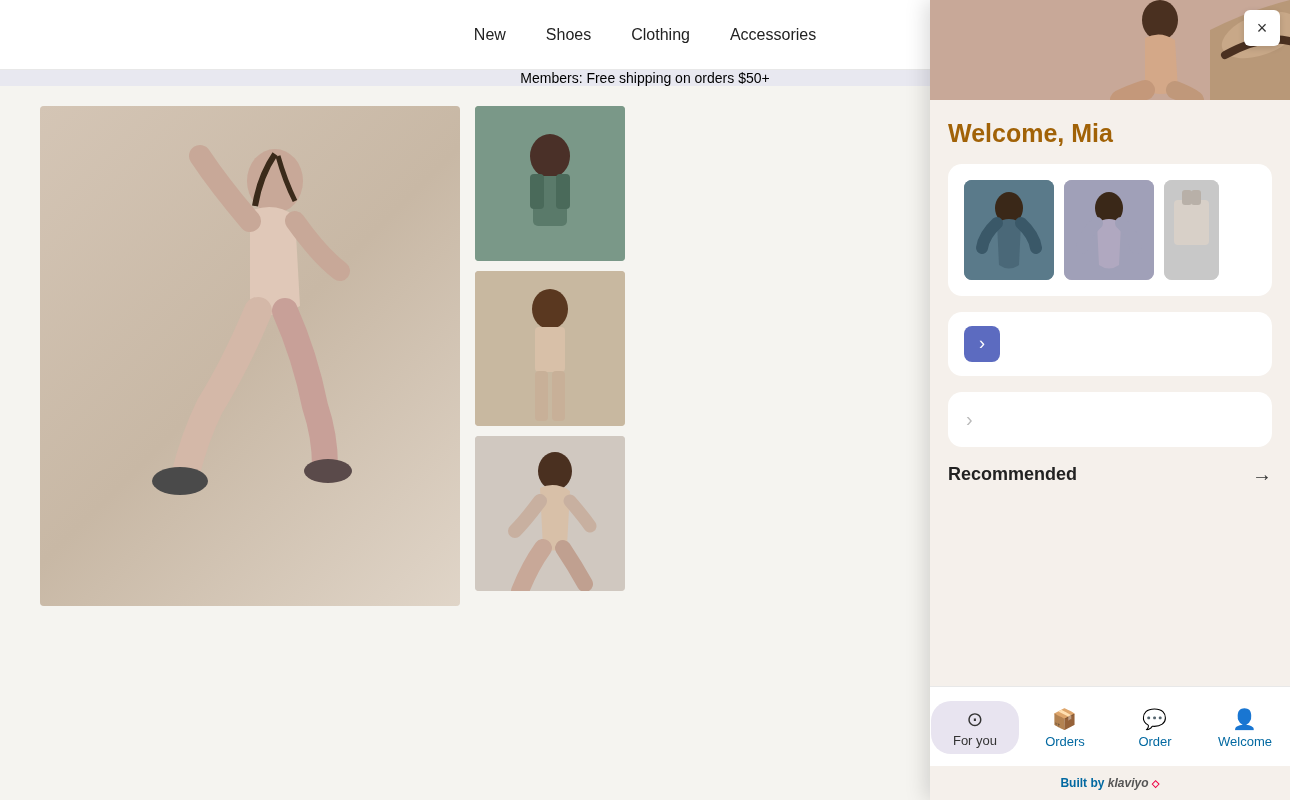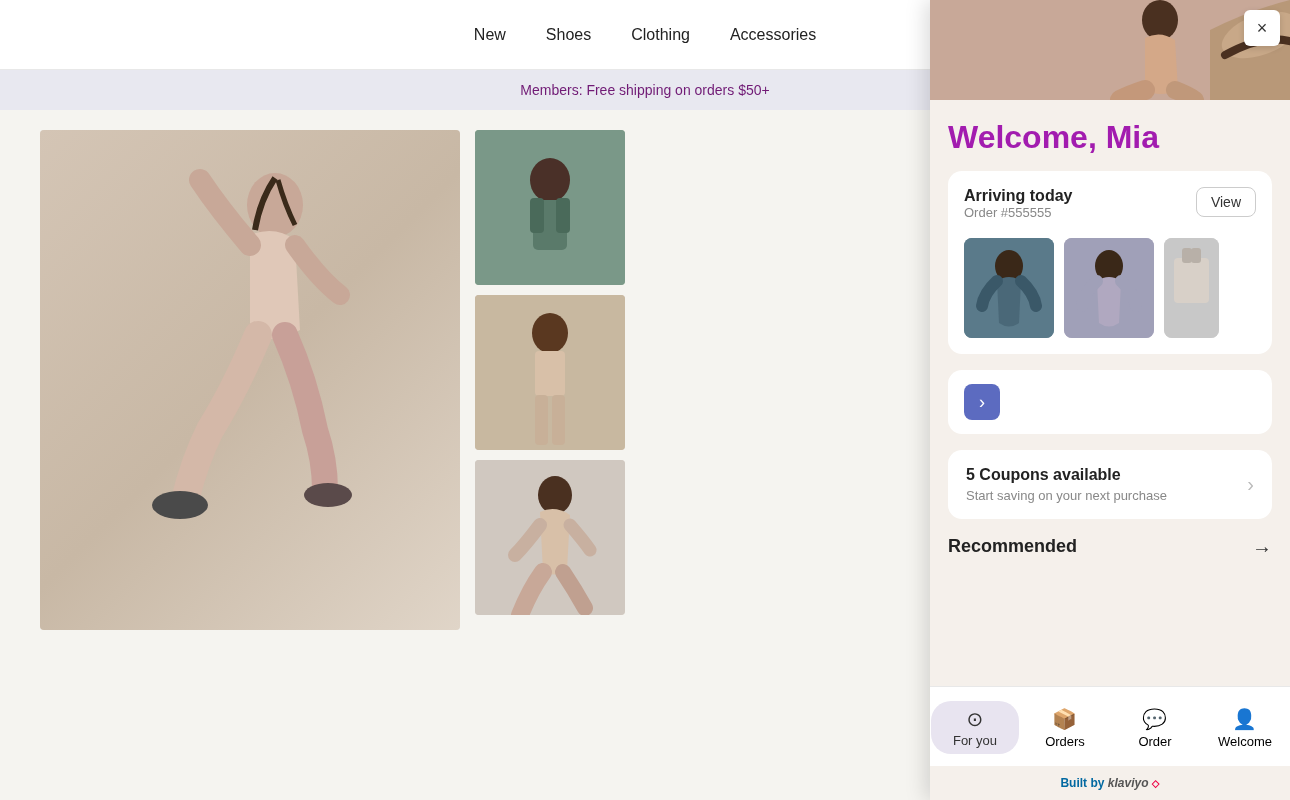--- a/index.html
+++ b/index.html
@@ -7,21 +7,21 @@
 
     
     .site-wrapper { width: 100%; height: 592px; background: #f5f4f0; }
 
     
     .top-nav { background: #fff; border-bottom: 1px solid #e8e8e8; padding: 0 40px; display: flex; align-items: center; justify-content: center; height: 70px; position: relative; }
     .nav-links { display: flex; gap: 40px; }
     .nav-link { font-size: 16px; color: #222; text-decoration: none; cursor: pointer; font-weight: 400; }
 
     
-    .banner { background: #e8e8f0; text-align: center; padding: 12px; font-size: 14px; color: #701a75; }
+    .banner { background: #e8e8f0; text-align: center; font-size: 14px; color: #000000; }
 
     
     .main-content { display: flex; padding: 20px 40px; gap: 30px; height: calc(800px - 70px - 44px); }
 
     
     .product-images { display: flex; gap: 15px; flex: 1; }
     .main-image { width: 420px; height: 500px; background: #e8e2da; border-radius: 4px; overflow: hidden; display: flex; align-items: center; justify-content: center; }
     .main-image-placeholder { width: 100%; height: 100%; background: linear-gradient(135deg, #d4c5b5 0%, #c8b8a5 50%, #e0d5c8 100%); position: relative; display: flex; align-items: center; justify-content: center; }
 
     .thumbnail-column { display: flex; flex-direction: column; gap: 10px; }
@@ -46,21 +46,21 @@
     .panel-header-img { width: 100%; height: 100px; background: linear-gradient(135deg, #c8a898 0%, #d8b8a8 40%, #b89888 100%); position: relative; overflow: hidden; flex-shrink: 0; }
     .panel-header-img-inner { width: 100%; height: 100%; background: linear-gradient(160deg, #c8b0a0 0%, #d4b8a8 30%, #b89888 70%, #a88070 100%); }
 
     
     .close-btn { position: absolute; top: 10px; right: 10px; width: 36px; height: 36px; background: #fff; border: none; border-radius: 6px; font-size: 18px; cursor: pointer; display: flex; align-items: center; justify-content: center; color: #333; box-shadow: 0 2px 6px rgba(0,0,0,0.15); z-index: 10; }
 
     
     .panel-body { flex: 1; overflow-y: auto; padding: 20px 18px 0; display: flex; flex-direction: column; gap: 16px; }
 
     
-    .welcome-text { font-size: 32px; font-weight: 700; color: #a21caf; line-height: 1.1; }
+    .welcome-text { font-size: 25px; font-weight: 700; color: #a16207; line-height: 1.1; }
 
     
     .arriving-card { background: #fff; border-radius: 14px; padding: 16px; }
     .arriving-header { display: flex; justify-content: space-between; align-items: flex-start; margin-bottom: 4px; }
     .arriving-title { font-size: 16px; font-weight: 600; color: #222; }
     .view-btn { background: #fff; border: 1px solid #ccc; border-radius: 8px; padding: 6px 14px; font-size: 14px; cursor: pointer; color: #333; font-weight: 500; }
     .arriving-order { font-size: 13px; color: #888; margin-bottom: 14px; }
     .arriving-images { display: flex; gap: 10px; }
     .arriving-img { width: 90px; height: 100px; border-radius: 8px; overflow: hidden; }
     .arr-img1 { background: linear-gradient(135deg, #5a7a8a 0%, #6a8a9a 100%); }
@@ -81,21 +81,21 @@
 
     
     .recommended-section { }
     .recommended-header { display: flex; justify-content: space-between; align-items: center; margin-bottom: 12px; }
     .recommended-title { font-size: 18px; font-weight: 600; color: #222; }
     .recommended-arrow { font-size: 20px; color: #333; cursor: pointer; }
 
     
     .panel-bottom-nav { background: #fff; border-top: 1px solid #e8e8e8; padding: 10px 0 8px; display: flex; justify-content: space-around; align-items: center; flex-shrink: 0; }
     .nav-tab { display: flex; flex-direction: column; align-items: center; gap: 3px; cursor: pointer; flex: 1; padding: 4px 0; }
-    .nav-tab-label { font-size: 13px; color: #000000; }
+    .nav-tab-label { font-size: 13px; color: #0369a1; }
     .nav-tab-icon { font-size: 20px; color: #aaa; }
     .nav-tab-active-bg { background: #e8e4f0; border-radius: 20px; padding: 6px 22px; display: flex; flex-direction: column; align-items: center; gap: 2px; }
     .nav-tab-active-bg .nav-tab-label { color: #333; font-weight: 500; }
     .nav-tab-active-bg .nav-tab-icon { color: #333; }
 
     
     .built-by { text-align: center; padding: 10px; font-size: 12px; color: #aaa; flex-shrink: 0; }
     .built-by span { font-weight: 600; color: #0369a1; }
   </style>
 </head>
@@ -222,27 +222,20 @@
     <button class="close-btn">
       <span>×</span>
     </button>
   </div>
 
   <div class="panel-body">
 
     <div class="welcome-text">Welcome, Mia</div>
 
     <div class="arriving-card">
-      <div class="arriving-header">
-        <div>
-          <div class="arriving-title">Arriving today</div>
-          <div class="arriving-order">Order #555555</div>
-        </div>
-        <button class="view-btn">View</button>
-      </div>
       <div class="arriving-images">
         <div class="arriving-img arr-img1">
           <svg width="90" height="100" viewBox="0 0 90 100">
             <rect width="90" height="100" fill="#5a7a8a"></rect>
             <ellipse cx="45" cy="28" rx="14" ry="16" fill="#3a2818"></ellipse>
             <path d="M33 43 Q45 35 57 43 L55 85 Q45 92 35 85 Z" fill="#4a6878"></path>
             <path d="M33 43 Q20 55 18 68" stroke="#3a5868" stroke-width="12" stroke-linecap="round" fill="none"></path>
             <path d="M57 43 Q70 55 72 68" stroke="#3a5868" stroke-width="12" stroke-linecap="round" fill="none"></path>
           </svg>
         </div>
@@ -266,24 +259,20 @@
       </div>
     </div>
 
     <div class="help-input-wrapper">
       <button class="send-btn">
         <span>›</span>
       </button>
     </div>
 
     <div class="coupons-card">
-      <div class="coupons-info">
-        <div class="coupons-title">5 Coupons available</div>
-        <div class="coupons-sub">Start saving on your next purchase</div>
-      </div>
       <span class="chevron-right">›</span>
     </div>
 
     <div class="recommended-section">
       <div class="recommended-header">
         <div class="recommended-title">Recommended</div>
         <span class="recommended-arrow">→</span>
       </div>
     </div>
 

